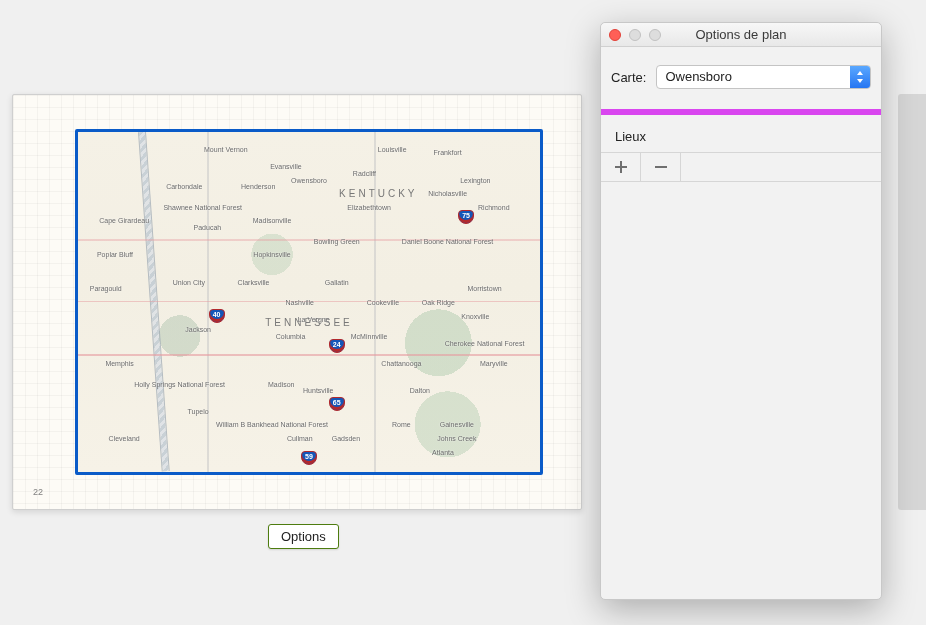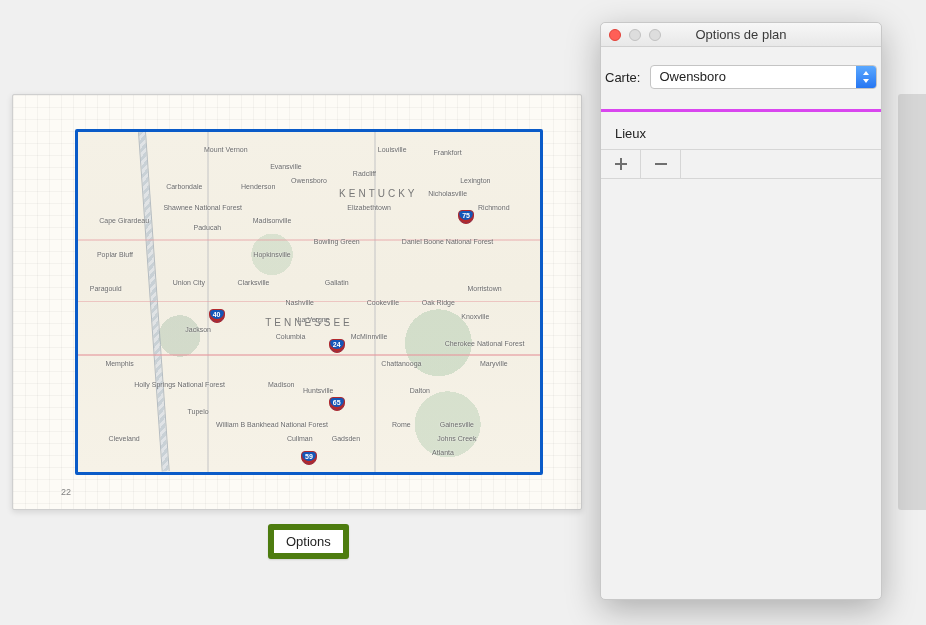--- a/index.html
+++ b/index.html
@@ -103,28 +103,27 @@
     }
     .shield.interstate { 
       background: #1456b8; border: 1px solid #b3292c; border-radius: 4px 4px 8px 8px; 
       box-shadow: inset 0 -3px 0 #b3292c;
     }
     .page-number {
       position: absolute;
       left: 20px; bottom: 12px;
       font-size: 9px;
       color: #818181;
-      margin-left: 28px;
     }
     .options-pill {
       position: absolute;
       left: 268px;
       top: 524px;
       background: #fff;
-      border: 6px solid #4d7c0f;
+      border: 1px solid #4d7c0f;
       border-radius: 3px;
       padding: 4px 12px;
       font-size: 13px;
       color: #222;
       box-shadow: 0 1px 2px rgba(0,0,0,0.12);
     }
     
     .panel {
       position: absolute;
       left: 600px;
@@ -145,21 +144,21 @@
       border-radius: 5px 5px 0 0;
       display: flex;
       align-items: center;
       position: relative;
     }
     .traffic { display: flex; gap: 8px; margin-left: 8px; }
     .dot { width: 12px; height: 12px; border-radius: 50%; }
     .dot.red { background: #ff5f57; border: 0.5px solid #e24138; }
     .dot.grey { background: #ddd; border: 0.5px solid #c1c1c1; }
     .titlebar-title { position: absolute; left: 0; right: 0; text-align: center; font-size: 13px; color: #3a3a3a; }
-    .select-row { display: flex; align-items: center; gap: 10px; padding: 18px 4px 20px; border-bottom: 3px solid #d946ef; }
+    .select-row { display: flex; align-items: center; gap: 10px; padding: 18px 10px 20px; border-bottom: 6px solid #d946ef; }
     .select-row label { font-size: 13px; color: #222; }
     .select-wrap { flex: 1; position: relative; }
     .select-wrap .select-display {
       width: 100%;
       height: 24px;
       border: 1px solid #c4c4c4;
       border-radius: 4px;
       background: #fff;
       padding: 0 28px 0 8px;
       font-size: 13px;

